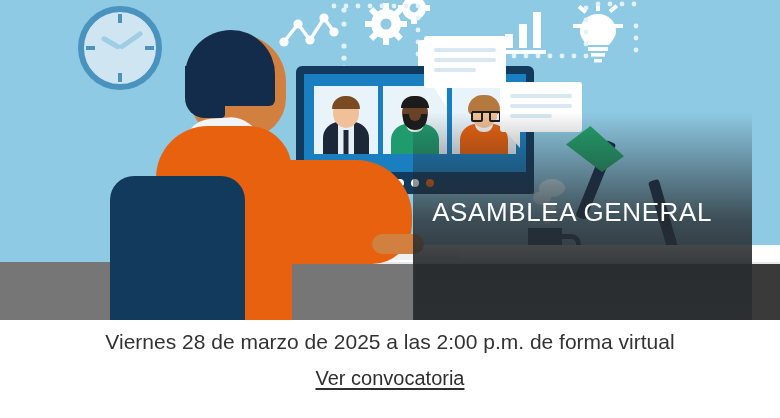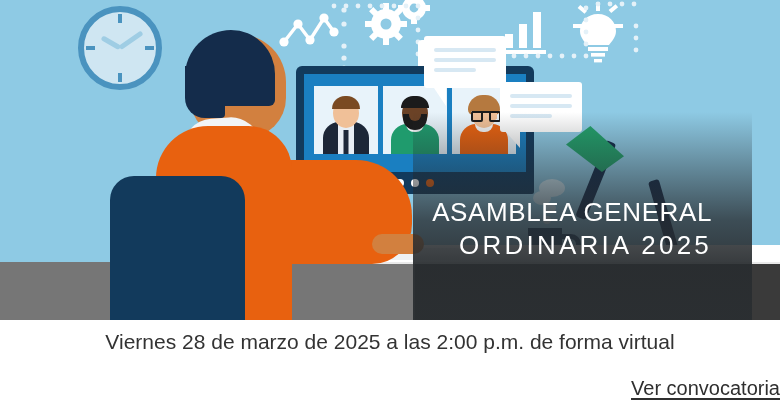--- a/index.html
+++ b/index.html
@@ -221,21 +221,21 @@
 
   
   .caption{
     position:absolute;left:0;top:320px;width:780px;height:98px;
     background:#ffffff;text-align:center;
   }
   .cap-date{
     margin-top:8px;color:#333333;font-size:21px;line-height:28px;font-weight:400;
   }
   .cap-links{
-    margin-top:19px;display:flex;justify-content:flex-end;gap:64px;
+    margin-top:9px;display:flex;justify-content:center;gap:64px;
   }
   .cap-links a{
     color:#2f2f2f;font-size:20px;line-height:26px;text-decoration:underline;
     text-underline-offset:3px;cursor:pointer;
   }
 </style>
 </head>
 <body>
 
 <div class="banner">
@@ -460,21 +460,20 @@
     <div class="hair2"></div>
     <div class="collar"></div>
     <div class="torso"></div>
     <div class="chair"></div>
 
     <div class="overlay"></div>
   </div>
 
   <div class="title-wrap">
     <div class="title-1">ASAMBLEA GENERAL</div>
-    <div class="title-2">ORDINARIA  2025</div>
   </div>
 
   <div class="caption">
     <div class="cap-date">Viernes 28 de marzo de 2025 a las 2:00 p.m. de forma virtual</div>
     <div class="cap-links">
       <a href="#">Ver convocatoria</a>
     </div>
   </div>
 
 </div>

